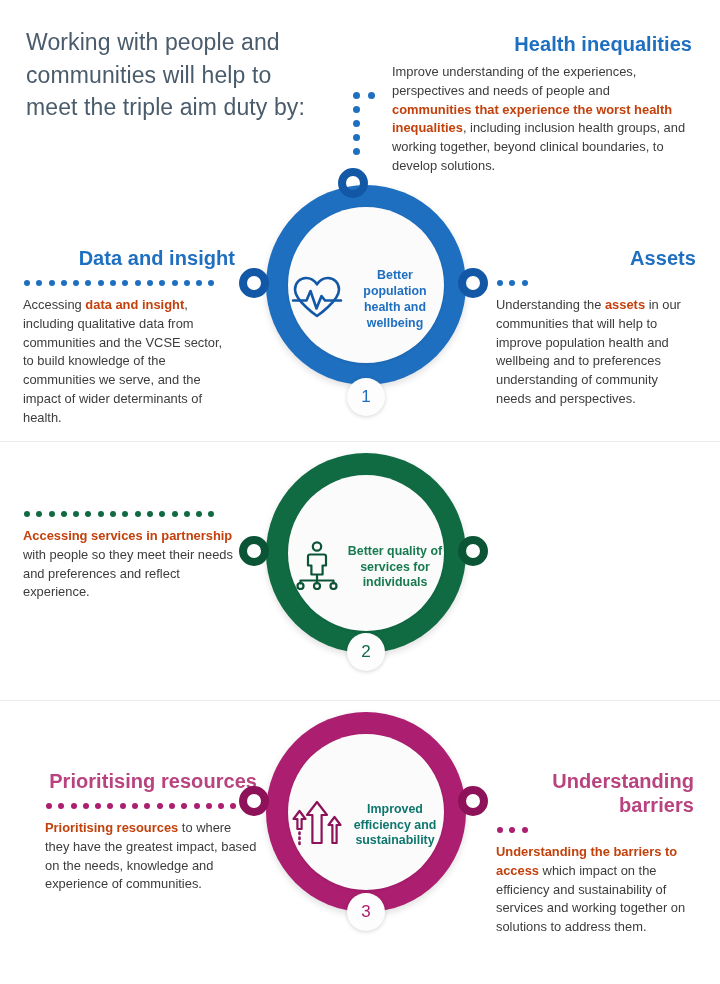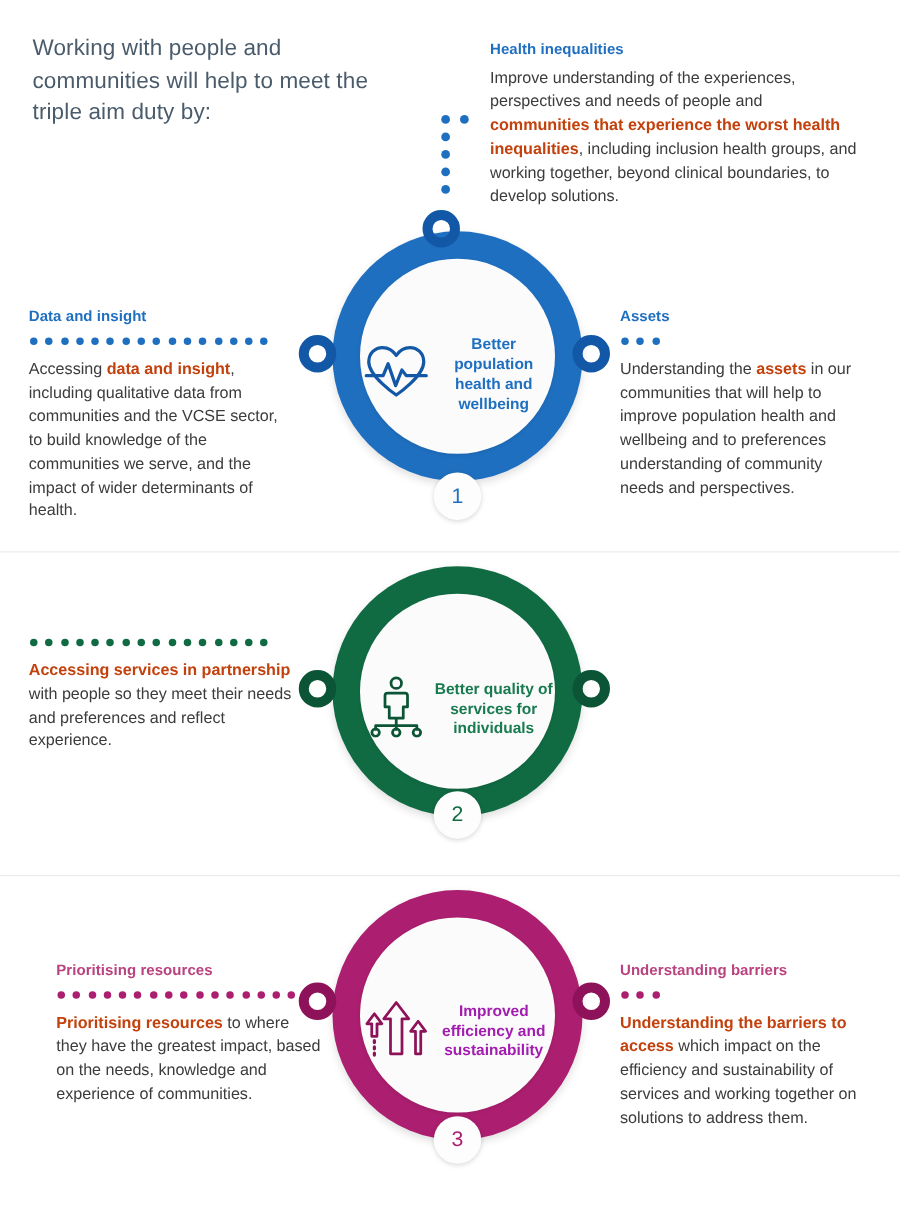--- a/index.html
+++ b/index.html
@@ -9,30 +9,30 @@
     font-family:"Liberation Sans", sans-serif;
     color:#333333;
     overflow:hidden;
     position:relative;
   }
   .stage{position:relative;width:720px;height:984px;}
 
   
   .page-title{
     position:absolute;left:26px;top:26px;width:300px;
-    font-size:18px;line-height:1.42;
+    font-size:23px;line-height:1.42;
     color:#4a5b6b;font-weight:400;
     letter-spacing:.1px;
   }
 
   
   .txt-block{position:absolute;}
   .blk-head{
-    font-size:12px;font-weight:700;line-height:1.2;
-    margin:0 0 7px 0;letter-spacing:.05px;
+    font-size:20px;font-weight:700;line-height:1.2;
+    margin:0 0 7px 0;letter-spacing:.05px;text-align:right;
   }
   .blk-body{
     font-size:12.9px;line-height:1.46;color:#3c3c3c;
   }
   .blk-body b{font-weight:700;color:#c2410c;}
 
   
   .dots{display:flex;align-items:center;gap:6.3px;height:12px;margin:0 0 7px 1px;}
   .dots i{display:block;width:6px;height:6px;border-radius:50%;}
 
@@ -235,21 +235,21 @@
         <svg width="58" height="48" viewBox="0 0 58 48" fill="none">
 
           <path d="M29 3 L39 16 H33.6 V44 H24.4 V16 H19 Z" stroke="#8e1259" stroke-width="2.2" stroke-linejoin="round" fill="none"></path>
 
           <path d="M11.5 12 L17.5 20 H13.6 V30 H9.4 V20 H5.5 Z" stroke="#8e1259" stroke-width="2.2" stroke-linejoin="round" fill="none"></path>
           <path d="M11.5 33.5 v1.5 M11.5 38.5 v1.5 M11.5 43.5 v1.5" stroke="#8e1259" stroke-width="2.6" stroke-linecap="round"></path>
 
           <path d="M46.5 18 L52.5 26 H48.6 V44 H44.4 V26 H40.5 Z" stroke="#8e1259" stroke-width="2.2" stroke-linejoin="round" fill="none"></path>
         </svg>
       </div>
-      <div class="ring-label" style="margin-top: 5px; color: #a21caf;">Improved efficiency and sustainability</div>
+      <div class="ring-label" style="margin-top: 5px; color: #0f766e;">Improved efficiency and sustainability</div>
     </div>
   </div>
   <div class="conn" style="left: 239px; top: 786px; width: 30px; height: 30px; border: 8px solid rgb(142, 18, 89); box-sizing: border-box;"></div>
   <div class="conn" style="left: 458px; top: 786px; width: 30px; height: 30px; border: 8px solid rgb(142, 18, 89); box-sizing: border-box;"></div>
   <div class="num-badge" style="left:347px;top:893px;">
     <span style="color: rgb(172, 30, 111);">3</span>
   </div>
 
 </div>
 

